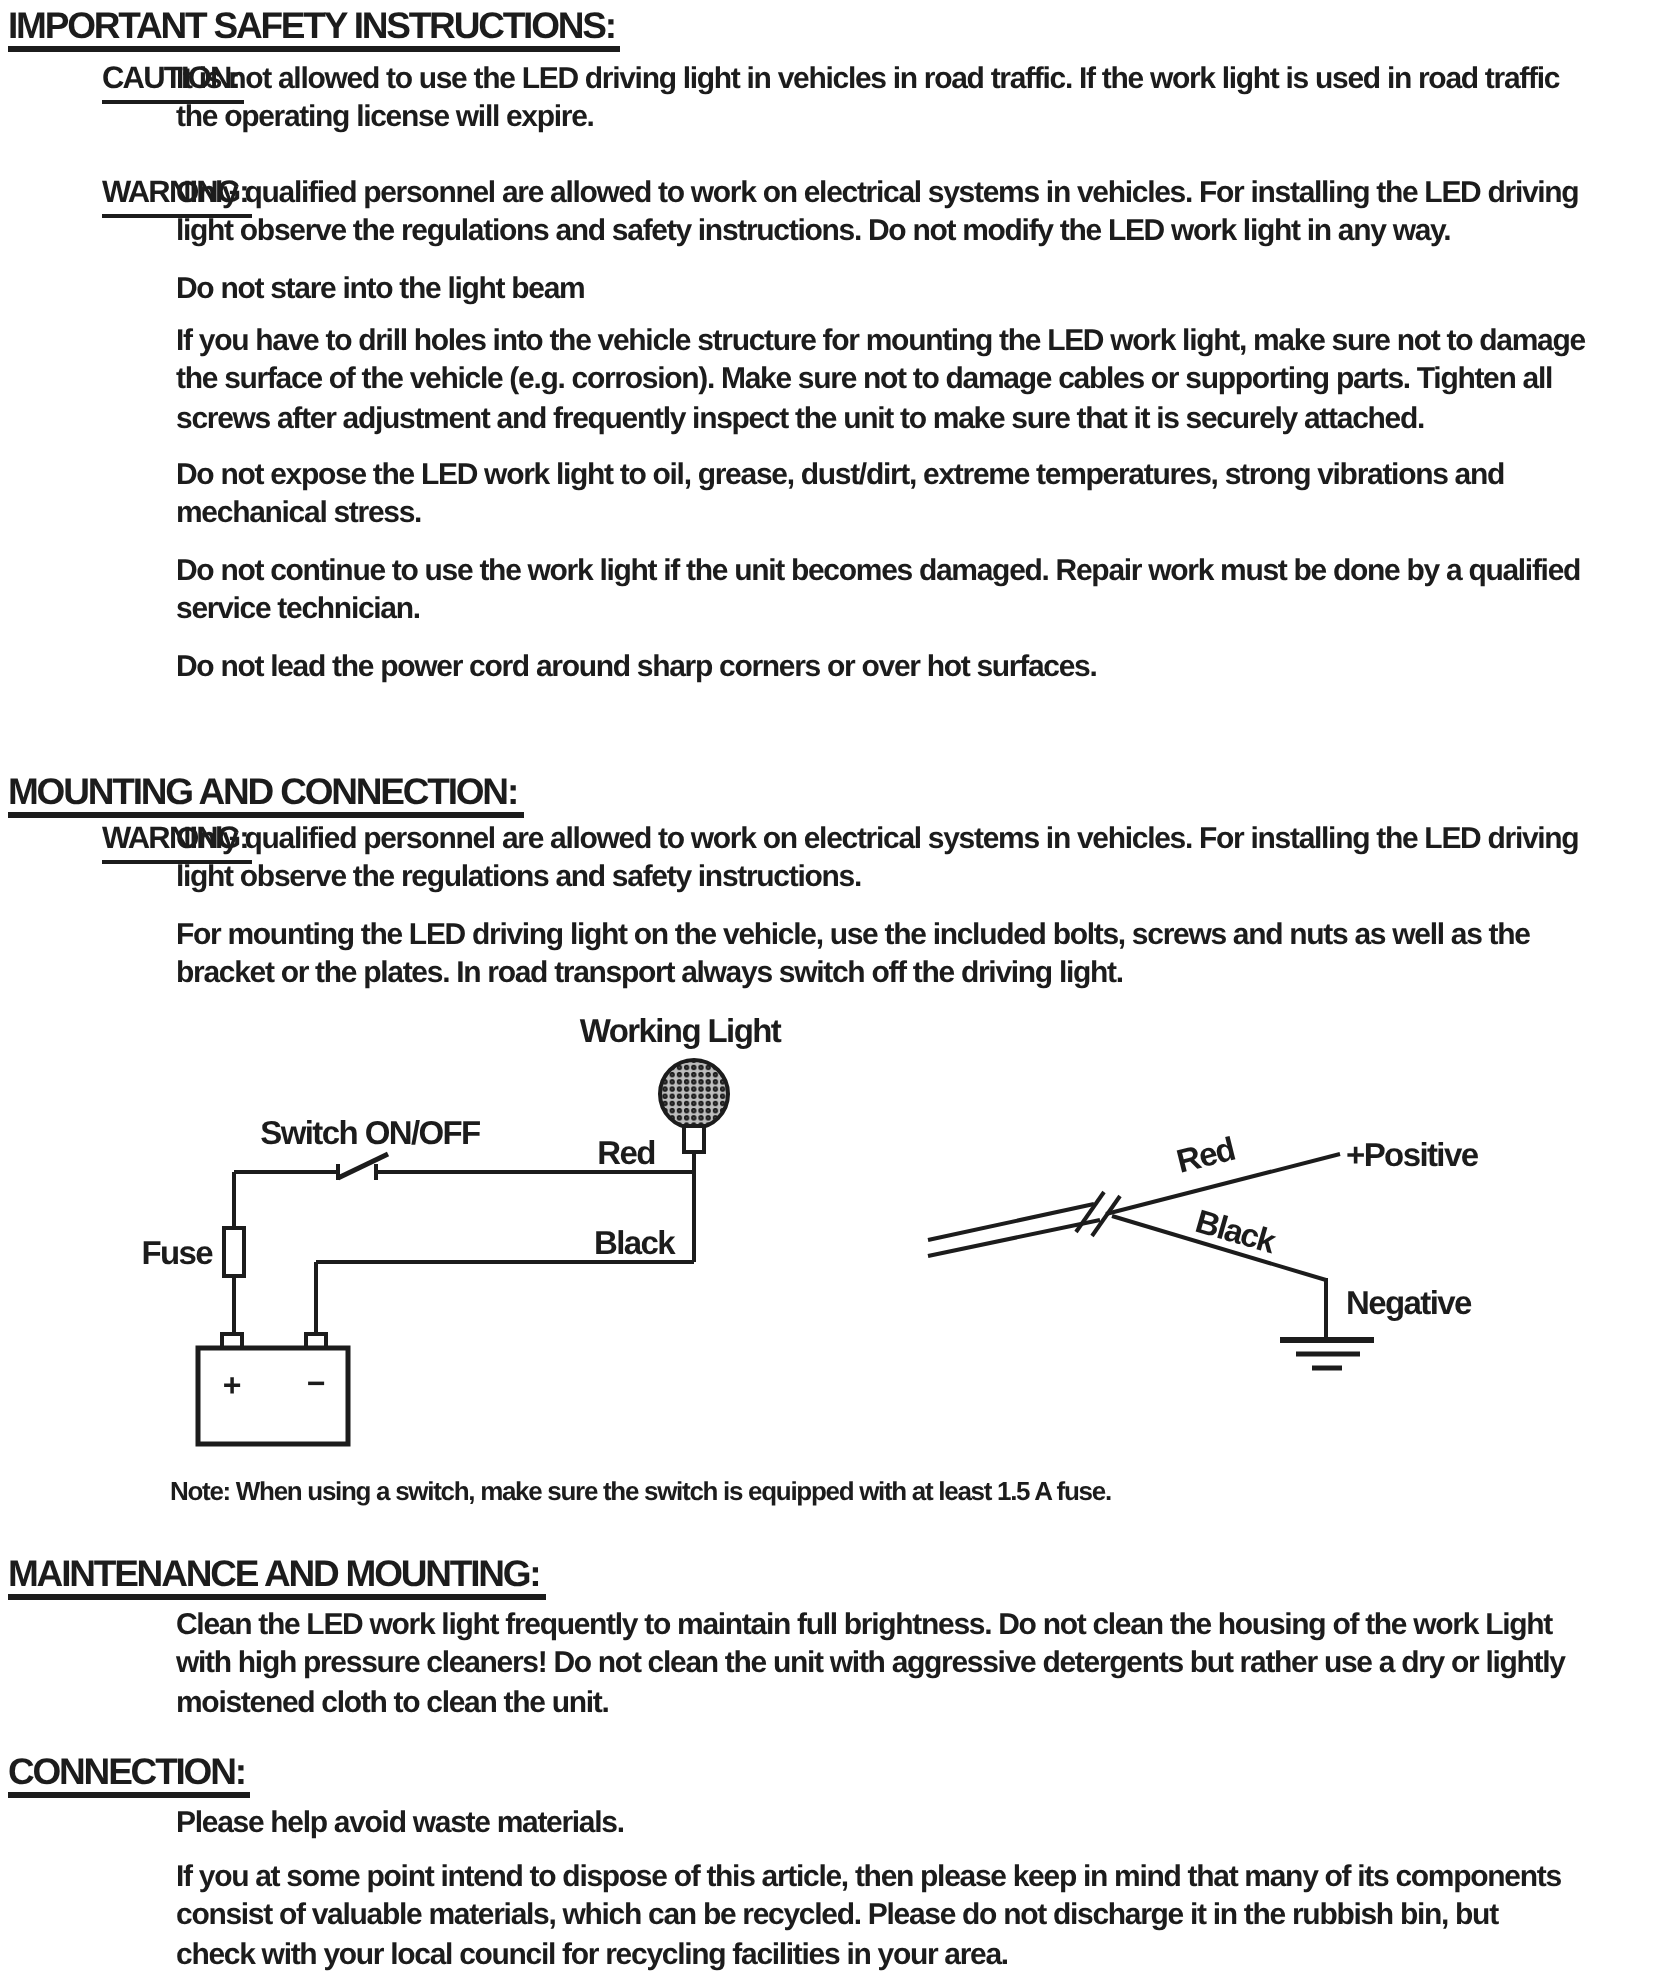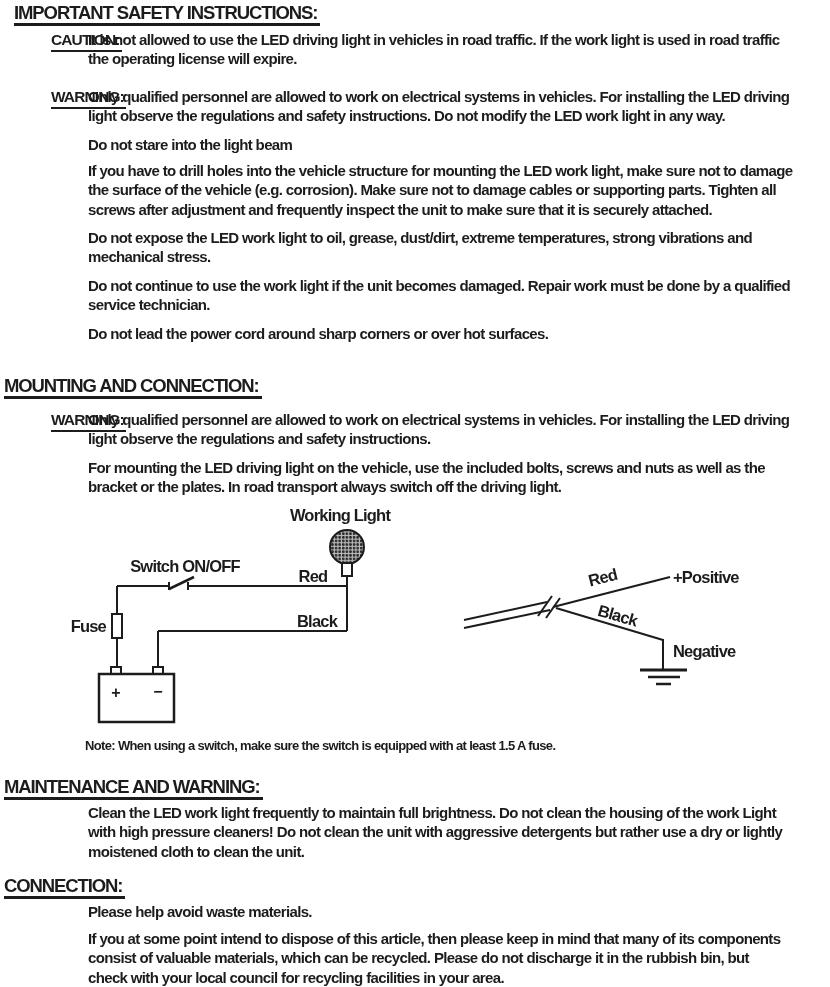--- a/index.html
+++ b/index.html
@@ -25,21 +25,21 @@
   svg text {
     font-family:"Liberation Sans", sans-serif; font-weight:bold;
     font-size:16.5px; letter-spacing:-0.8px; fill:#1c1c1c;
   }
   svg .small-sign { font-size:16px; letter-spacing:0; }
   svg line, svg rect.wirebox, svg circle { stroke:#1c1c1c; }
 </style>
 </head>
 <body>
 
-<div class="abs" style="left:14px; top:3px;text-decoration:underline;">
+<div class="abs" style="left:4px; top:3px;text-decoration:underline;">
   <span class="h1">IMPORTANT SAFETY INSTRUCTIONS:</span>
 </div>
 
 <div class="abs" style="left:5px; top:31px;">
   <span class="label">CAUTION:</span>
 </div>
 <div class="abs para" style="left:88px; top:30px;">It is not allowed to use the LED driving light in vehicles in road traffic. If the work light is used in road traffic
 the operating license will expire.</div>
 
 <div class="abs" style="left:5px; top:88px;">
@@ -51,21 +51,21 @@
 <div class="abs para" style="left:88px; top:135px;">Do not stare into the light beam</div>
 <div class="abs para" style="left:88px; top:161px;">If you have to drill holes into the vehicle structure for mounting the LED work light, make sure not to damage
 the surface of the vehicle (e.g. corrosion). Make sure not to damage cables or supporting parts. Tighten all
 screws after adjustment and frequently inspect the unit to make sure that it is securely attached.</div>
 <div class="abs para" style="left:88px; top:228px;">Do not expose the LED work light to oil, grease, dust/dirt, extreme temperatures, strong vibrations and
 mechanical stress.</div>
 <div class="abs para" style="left:88px; top:276px;">Do not continue to use the work light if the unit becomes damaged. Repair work must be done by a qualified
 service technician.</div>
 <div class="abs para" style="left:88px; top:324px;">Do not lead the power cord around sharp corners or over hot surfaces.</div>
 
-<div class="abs" style="left:4px; top:376px;">
+<div class="abs" style="left:4px; top:386px;">
   <span class="h1">MOUNTING AND CONNECTION:</span>
 </div>
 
 <div class="abs" style="left:5px; top:411px;">
   <span class="label">WARNING:</span>
 </div>
 <div class="abs para" style="left:88px; top:410px;">Only qualified personnel are allowed to work on electrical systems in vehicles. For installing the LED driving
 light observe the regulations and safety instructions.</div>
 <div class="abs para" style="left:88px; top:458px;">For mounting the LED driving light on the vehicle, use the included bolts, screws and nuts as well as the
 bracket or the plates. In road transport always switch off the driving light.</div>
@@ -131,21 +131,21 @@
       <line x1="640" y1="170" x2="687" y2="170" stroke-width="3"></line>
       <line x1="648" y1="177" x2="680" y2="177" stroke-width="2.5"></line>
       <line x1="656" y1="184" x2="671" y2="184" stroke-width="2.5"></line>
     </g>
   </g>
 </svg>
 
 <div class="abs note" style="left:85px; top:736px;">Note: When using a switch, make sure the switch is equipped with at least 1.5 A fuse.</div>
 
 <div class="abs" style="left:4px; top:777px;">
-  <span class="h1">MAINTENANCE AND WARNING:</span>
+  <span class="h1">MAINTENANCE AND MOUNTING:</span>
 </div>
 <div class="abs para" style="left:88px; top:803px;">Clean the LED work light frequently to maintain full brightness. Do not clean the housing of the work Light
 with high pressure cleaners! Do not clean the unit with aggressive detergents but rather use a dry or lightly
 moistened cloth to clean the unit.</div>
 
 <div class="abs" style="left:4px; top:876px;">
   <span class="h1">CONNECTION:</span>
 </div>
 <div class="abs para" style="left:88px; top:902px;">Please help avoid waste materials.</div>
 <div class="abs para" style="left:88px; top:929px;">If you at some point intend to dispose of this article, then please keep in mind that many of its components

